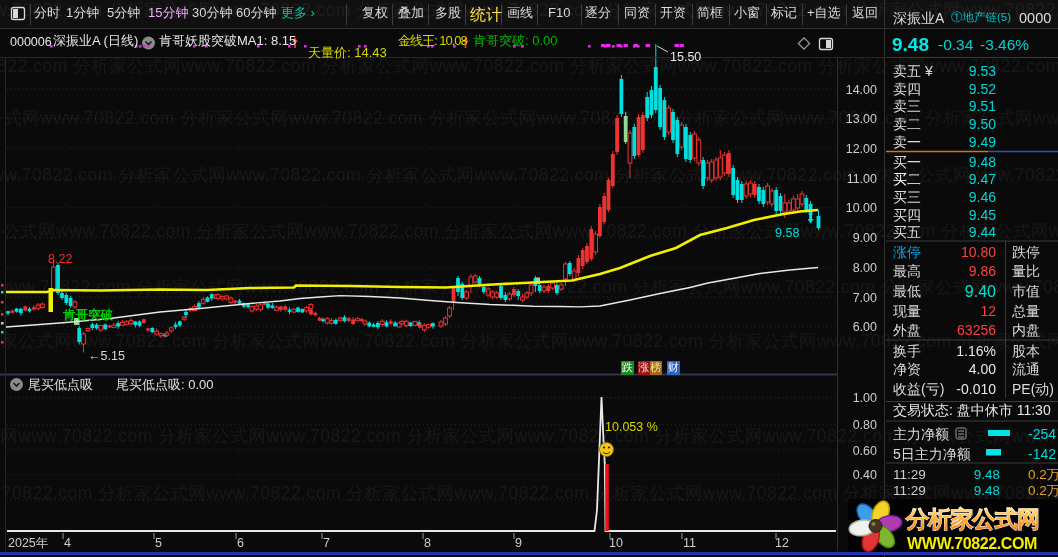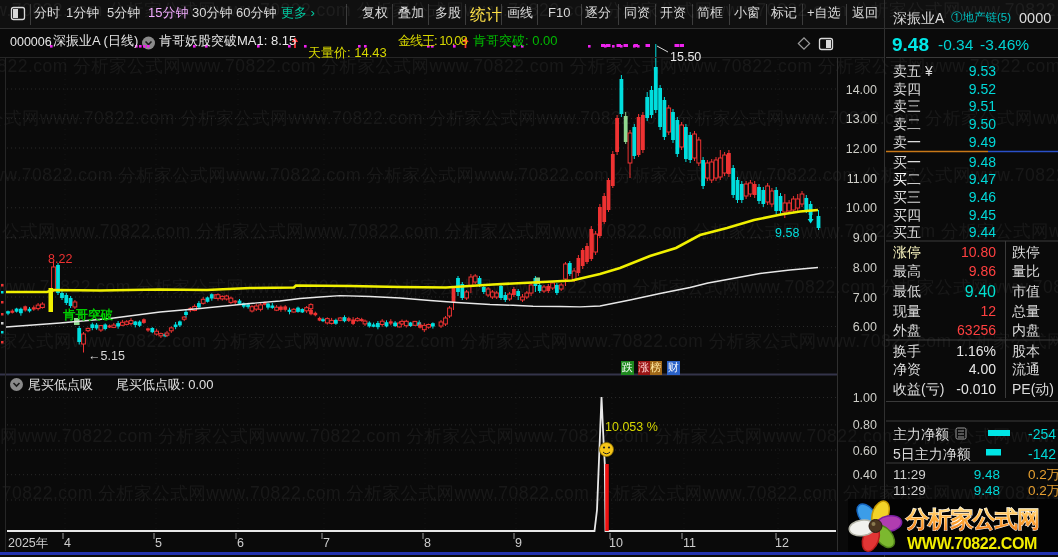--- a/index.html
+++ b/index.html
@@ -661,21 +661,21 @@
 <div class="t" style="left:893px;top:153.5px;color:#dcdcdc;font-size:14px;font-weight:normal;">买一</div>
 <div class="t" style="right:62px;left:auto;top:153.5px;color:#00d8d8;font-size:14px;font-weight:normal;text-align:right;">9.48</div>
 <div class="t" style="left:893px;top:171.0px;color:#ffffff;font-size:14px;font-weight:normal;">买二</div>
 <div class="t" style="right:62px;left:auto;top:171.0px;color:#00d8d8;font-size:14px;font-weight:normal;text-align:left;">9.47</div>
 <div class="t" style="left:893px;top:188.5px;color:#dcdcdc;font-size:14px;font-weight:normal;">买三</div>
 <div class="t" style="right:62px;left:auto;top:188.5px;color:#00d8d8;font-size:14px;font-weight:normal;text-align:right;">9.46</div>
 <div class="t" style="left:893px;top:206.5px;color:#dcdcdc;font-size:14px;font-weight:normal;">买四</div>
 <div class="t" style="right:62px;left:auto;top:206.5px;color:#00d8d8;font-size:14px;font-weight:normal;text-align:right;">9.45</div>
 <div class="t" style="left:893px;top:223.5px;color:#dcdcdc;font-size:14px;font-weight:normal;">买五</div>
 <div class="t" style="right:62px;left:auto;top:223.5px;color:#00d8d8;font-size:14px;font-weight:normal;text-align:right;">9.44</div>
-<div class="t" style="left:893px;top:243.5px;color:#fef9c3;font-size:14px;font-weight:normal;">涨停</div>
+<div class="t" style="left:893px;top:243.5px;color:#0ea5e9;font-size:14px;font-weight:normal;">涨停</div>
 <div class="t" style="right:62px;left:auto;top:243.5px;color:#ff4040;font-size:14px;font-weight:normal;text-align:right;">10.80</div>
 <div class="t" style="left:1012px;top:243.5px;color:#dcdcdc;font-size:14px;font-weight:normal;">跌停</div>
 <div class="t" style="left:893px;top:262.5px;color:#dcdcdc;font-size:14px;font-weight:normal;">最高</div>
 <div class="t" style="right:62px;left:auto;top:262.5px;color:#ff4040;font-size:14px;font-weight:normal;text-align:right;">9.86</div>
 <div class="t" style="left:1012px;top:262.5px;color:#dcdcdc;font-size:14px;font-weight:normal;">量比</div>
 <div class="t" style="left:893px;top:282.5px;color:#dcdcdc;font-size:14px;font-weight:normal;">最低</div>
 <div class="t" style="right:62px;left:auto;top:282.5px;color:#00e0d0;font-size:16px;font-weight:normal;text-align:right;">9.40</div>
 <div class="t" style="left:1012px;top:282.5px;color:#dcdcdc;font-size:14px;font-weight:normal;">市值</div>
 <div class="t" style="left:893px;top:302.5px;color:#dcdcdc;font-size:14px;font-weight:normal;">现量</div>
 <div class="t" style="right:62px;left:auto;top:302.5px;color:#ff4040;font-size:14px;font-weight:normal;text-align:right;">12</div>
@@ -685,20 +685,21 @@
 <div class="t" style="left:1012px;top:321.5px;color:#dcdcdc;font-size:14px;font-weight:normal;">内盘</div>
 <div class="t" style="left:893px;top:342.5px;color:#dcdcdc;font-size:14px;font-weight:normal;">换手</div>
 <div class="t" style="right:62px;left:auto;top:342.5px;color:#e6e6e6;font-size:14px;font-weight:normal;text-align:right;">1.16%</div>
 <div class="t" style="left:1012px;top:342.5px;color:#dcdcdc;font-size:14px;font-weight:normal;">股本</div>
 <div class="t" style="left:893px;top:361.0px;color:#dcdcdc;font-size:14px;font-weight:normal;">净资</div>
 <div class="t" style="right:62px;left:auto;top:361.0px;color:#e6e6e6;font-size:14px;font-weight:normal;text-align:right;">4.00</div>
 <div class="t" style="left:1012px;top:361.0px;color:#dcdcdc;font-size:14px;font-weight:normal;">流通</div>
 <div class="t" style="left:893px;top:380.5px;color:#dcdcdc;font-size:14px;font-weight:normal;">收益(亏)</div>
 <div class="t" style="right:62px;left:auto;top:380.5px;color:#e6e6e6;font-size:14px;font-weight:normal;text-align:right;">-0.010</div>
 <div class="t" style="left:1012px;top:380.5px;color:#dcdcdc;font-size:14px;font-weight:normal;">PE(动)</div>
+<div class="t" style="left:893px;top:402px;color:#e6e6e6;font-size:14px;font-weight:normal;">交易状态: 盘中休市 11:30</div>
 <div class="t" style="left:893px;top:426px;color:#dcdcdc;font-size:14px;font-weight:normal;">主力净额</div>
 <div class="t" style="left:893px;top:446px;color:#dcdcdc;font-size:14px;font-weight:normal;">5日主力净额</div>
 <div class="t" style="right:2px;left:auto;top:426px;color:#00d8d8;font-size:14px;font-weight:normal;text-align:right;">-254</div>
 <div class="t" style="right:2px;left:auto;top:446px;color:#00d8d8;font-size:14px;font-weight:normal;text-align:right;">-142</div>
 <div class="t" style="left:893px;top:467px;color:#cfcfcf;font-size:13.5px;font-weight:normal;">11:29</div>
 <div class="t" style="right:58px;left:auto;top:467px;color:#00d8d8;font-size:13.5px;font-weight:normal;text-align:right;">9.48</div>
 <div class="t" style="left:1028px;top:467px;color:#e8a030;font-size:13.5px;font-weight:normal;">0.2万</div>
 <div class="t" style="left:893px;top:483px;color:#cfcfcf;font-size:13.5px;font-weight:normal;">11:29</div>
 <div class="t" style="right:58px;left:auto;top:483px;color:#00d8d8;font-size:13.5px;font-weight:normal;text-align:right;">9.48</div>
 <div class="t" style="left:1028px;top:483px;color:#e8a030;font-size:13.5px;font-weight:normal;">0.2万</div>

